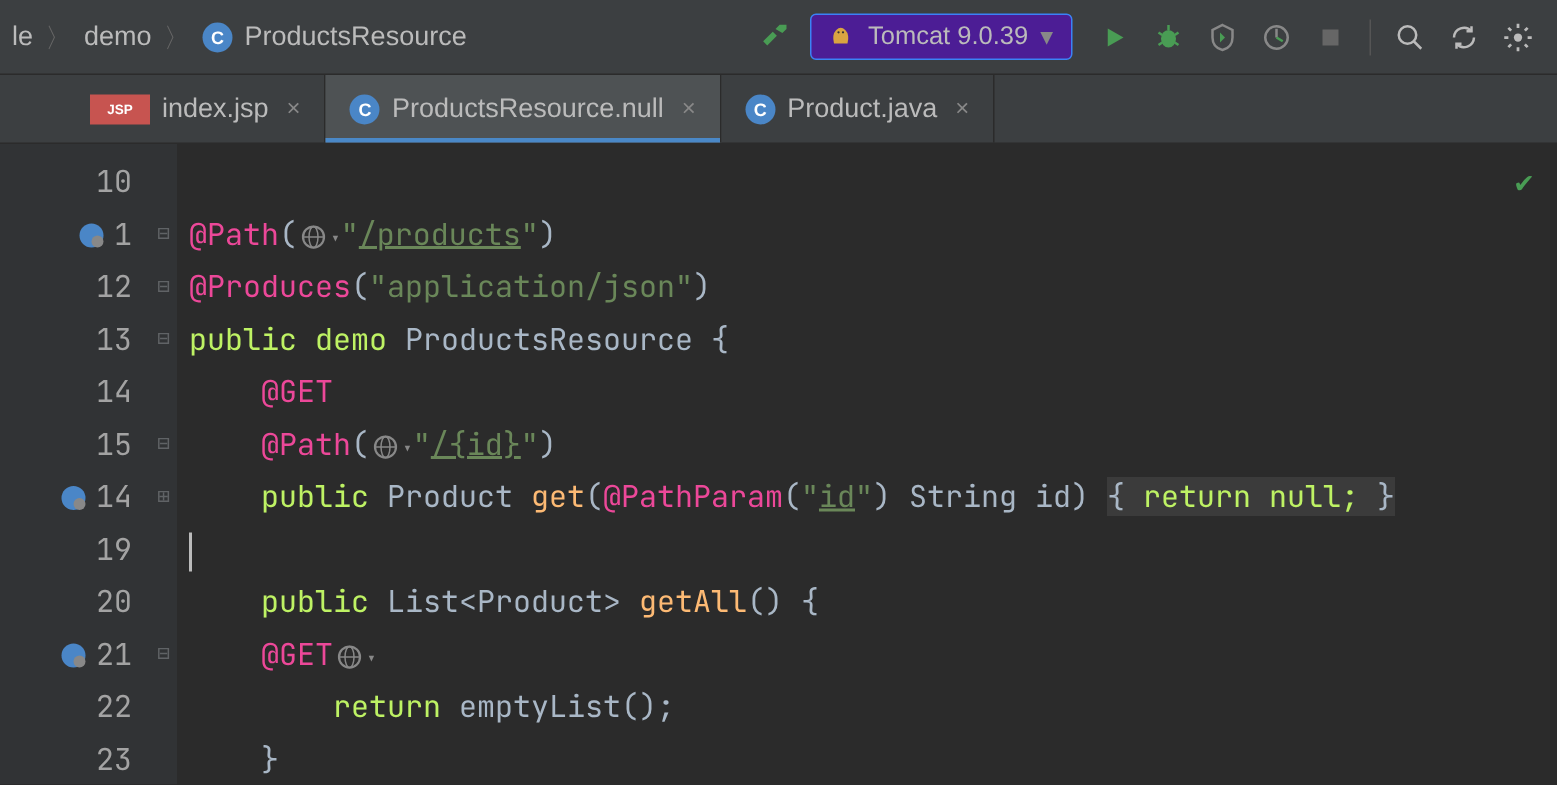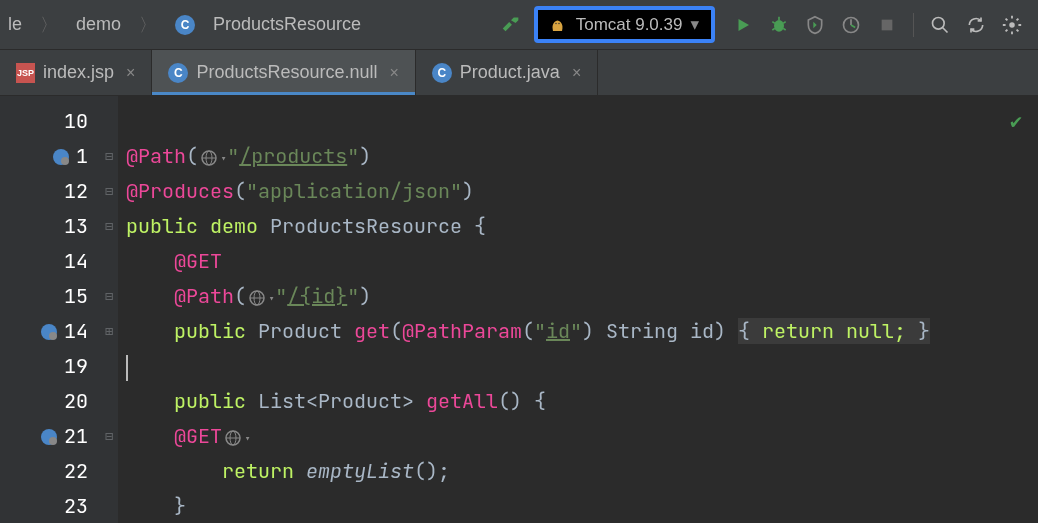--- a/index.html
+++ b/index.html
@@ -15,44 +15,43 @@
   height: 50px;
   background: #3c3f41;
   display: flex;
   align-items: center;
   padding: 0 8px;
   border-bottom: 1px solid #2b2b2b;
 }
 .breadcrumb {
   display: flex;
   align-items: center;
-  gap: 18px;
+  gap: 8px;
   font-size: 18px;
   color: #bbb;
 }
 .crumb-sep { color: #666; }
 .class-icon {
   width: 20px; height: 20px;
   background: #4a86c7;
   border-radius: 50%;
   display: inline-flex;
   align-items: center;
   justify-content: center;
   color: #fff;
   font-size: 12px;
   font-weight: bold;
 }
 .toolbar-spacer { flex: 1; }
 .hammer-icon { margin-right: 12px; }
 .run-config {
   display: flex;
-  align-items: center;
   gap: 8px;
-  background: #000000;
-  border: 4px solid #3b82f6;
+  background: #4c1d95;
+  border: 1px solid #3b82f6;
   border-radius: 4px;
   padding: 4px 12px;
   font-size: 17px;
   color: #bbb;
   margin-right: 10px;
 }
 .toolbar-btn {
   width: 32px; height: 32px;
   display: flex;
   align-items: center;
@@ -82,42 +81,43 @@
   background: #4e5254;
 }
 .tab.active::after {
   content: '';
   position: absolute;
   bottom: 0; left: 0; right: 0;
   height: 3px;
   background: #4a88c7;
 }
 .jsp-icon {
-  width: 19px; height: 20px;
+  width: 40px; height: 20px;
   background: #c75450;
   display: inline-flex;
   align-items: center;
   justify-content: center;
   font-size: 9px;
   color: #fff;
   font-weight: bold;
+  margin-left: 44px;
 }
 .tab-close { color: #888; font-size: 16px; cursor: pointer; margin-left: 4px; }
 
 .editor {
   display: flex;
   height: calc(523px - 96px);
   font-family: 'JetBrains Mono', 'Consolas', monospace;
   font-size: 20px;
   position: relative;
 }
 .gutter {
   width: 100px;
   background: #313335;
-  color: #ffffff;
+  color: #a3a3a3;
   text-align: right;
   padding: 8px 12px 0 0;
   line-height: 35px;
   position: relative;
 }
 .gutter-line {
   display: flex;
   align-items: center;
   justify-content: flex-end;
   height: 35px;
@@ -141,21 +141,21 @@
   flex: 1;
   padding: 8px 0 0 8px;
   line-height: 35px;
   position: relative;
 }
 .code-line { height: 35px; white-space: pre; }
 .kw { color: #bef264; }
 .anno { color: #ec4899; }
 .str { color: #6a8759; }
 .cls { color: #a9b7c6; }
-.mtd { color: #ec4899; }
+.mtd { color: #fdba74; }
 .fold-bg { background: #3b3b3b; }
 .underline { text-decoration: underline; }
 .caret {
   width: 2px; height: 26px;
   background: #bbb;
   display: inline-block;
   vertical-align: middle;
 }
 .globe-icon {
   display: inline-flex;
@@ -357,16 +357,16 @@
             <line x1="2" y1="9" x2="16" y2="9" stroke="#888" stroke-width="1"></line>
           </svg></span><span style="color:#888;font-size:12px">▾</span><span class="str">"</span><span class="str underline">/{id}</span><span class="str">"</span><span>)</span></div>
     <div class="code-line">    <span class="kw">public</span> <span>Product</span> <span class="mtd">get</span>(<span class="anno">@PathParam</span>(<span class="str">"</span><span class="str underline">id</span><span class="str">"</span>) <span>String</span> <span>id</span>) <span class="fold-bg"><span>{ </span><span class="kw">return</span><span class="kw"> null; </span><span>}</span></span></div>
     <div class="code-line"><span class="caret"></span></div>
     <div class="code-line">    <span class="kw">public</span> <span>List&lt;Product&gt;</span> <span class="mtd">getAll</span><span>() {</span></div>
     <div class="code-line">    <span class="anno">@GET</span><span class="globe-icon"><svg width="18" height="18">
             <circle cx="9" cy="9" r="7" fill="none" stroke="#888" stroke-width="1.5"></circle>
             <ellipse cx="9" cy="9" rx="3" ry="7" fill="none" stroke="#888" stroke-width="1"></ellipse>
             <line x1="2" y1="9" x2="16" y2="9" stroke="#888" stroke-width="1"></line>
           </svg></span><span style="color:#888;font-size:12px">▾</span></div>
-    <div class="code-line">        <span class="kw">return</span> <span style="font-style:italic">emptyList</span><span>();</span></div>
+    <div class="code-line">        <span class="kw">return</span> <span style="">emptyList</span><span>();</span></div>
     <div class="code-line">    <span>}</span></div>
   </div>
 </div>
 
 </body></html>

